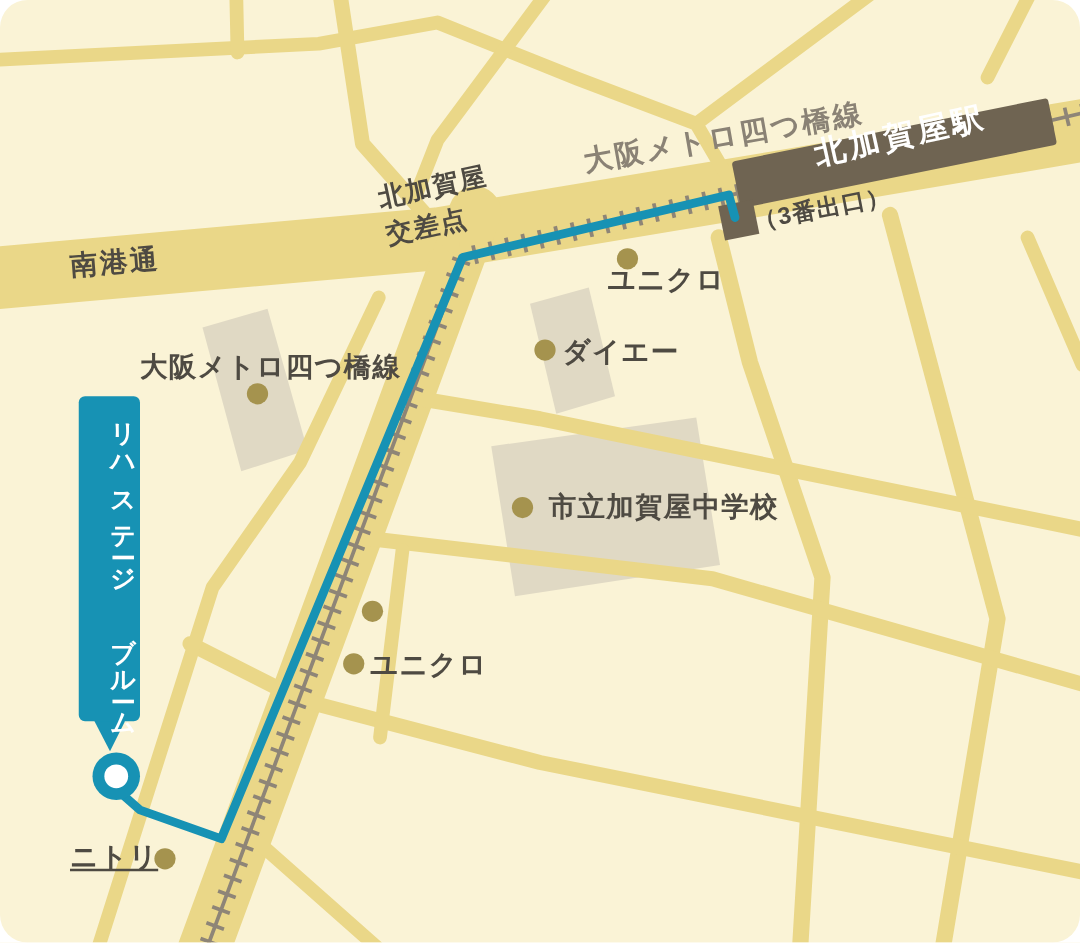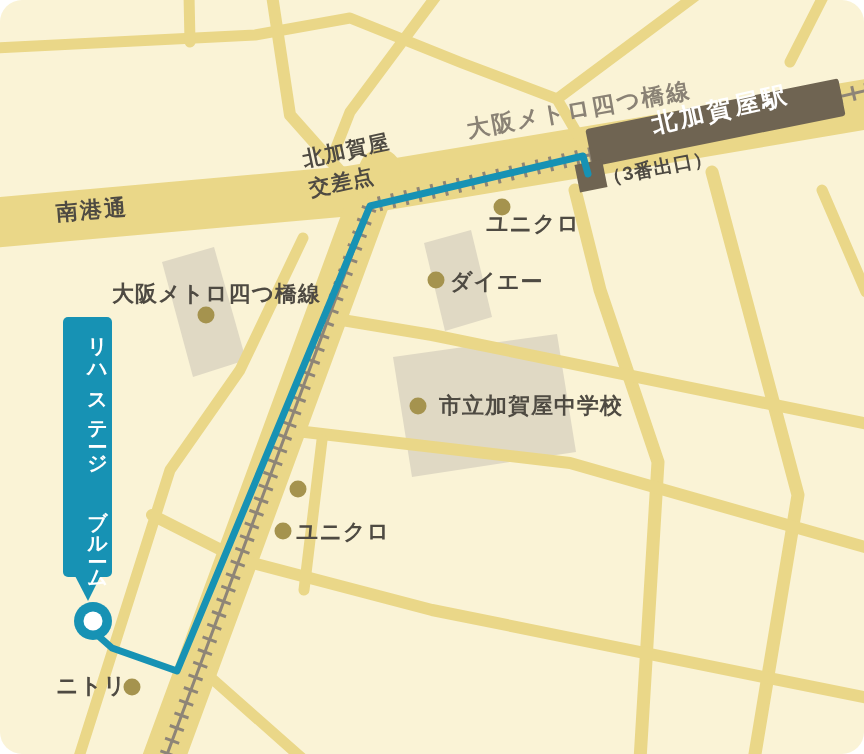--- a/index.html
+++ b/index.html
@@ -158,17 +158,17 @@
 
   <div class="lbl" style="left:450px;top:269px;font-family:Liberation Serif, serif;">ダイエー</div>
 
   <div class="lbl" style="left:112px;top:281px;">大阪メトロ四つ橋線</div>
 
   <div class="lbl" style="left:439px;top:393px;">市立加賀屋中学校</div>
 
 
   <div class="lbl" style="left:296px;top:519px;">ユニクロ</div>
 
-  <div class="lbl" style="left:56px;top:673px;">ニトリ</div>
+  <div class="lbl" style="left:56px;top:673px;text-decoration:underline;">ニトリ</div>
 
   <div class="callout">リハステージ ブルーム</div>
 
 </div>
 
 </body></html>

